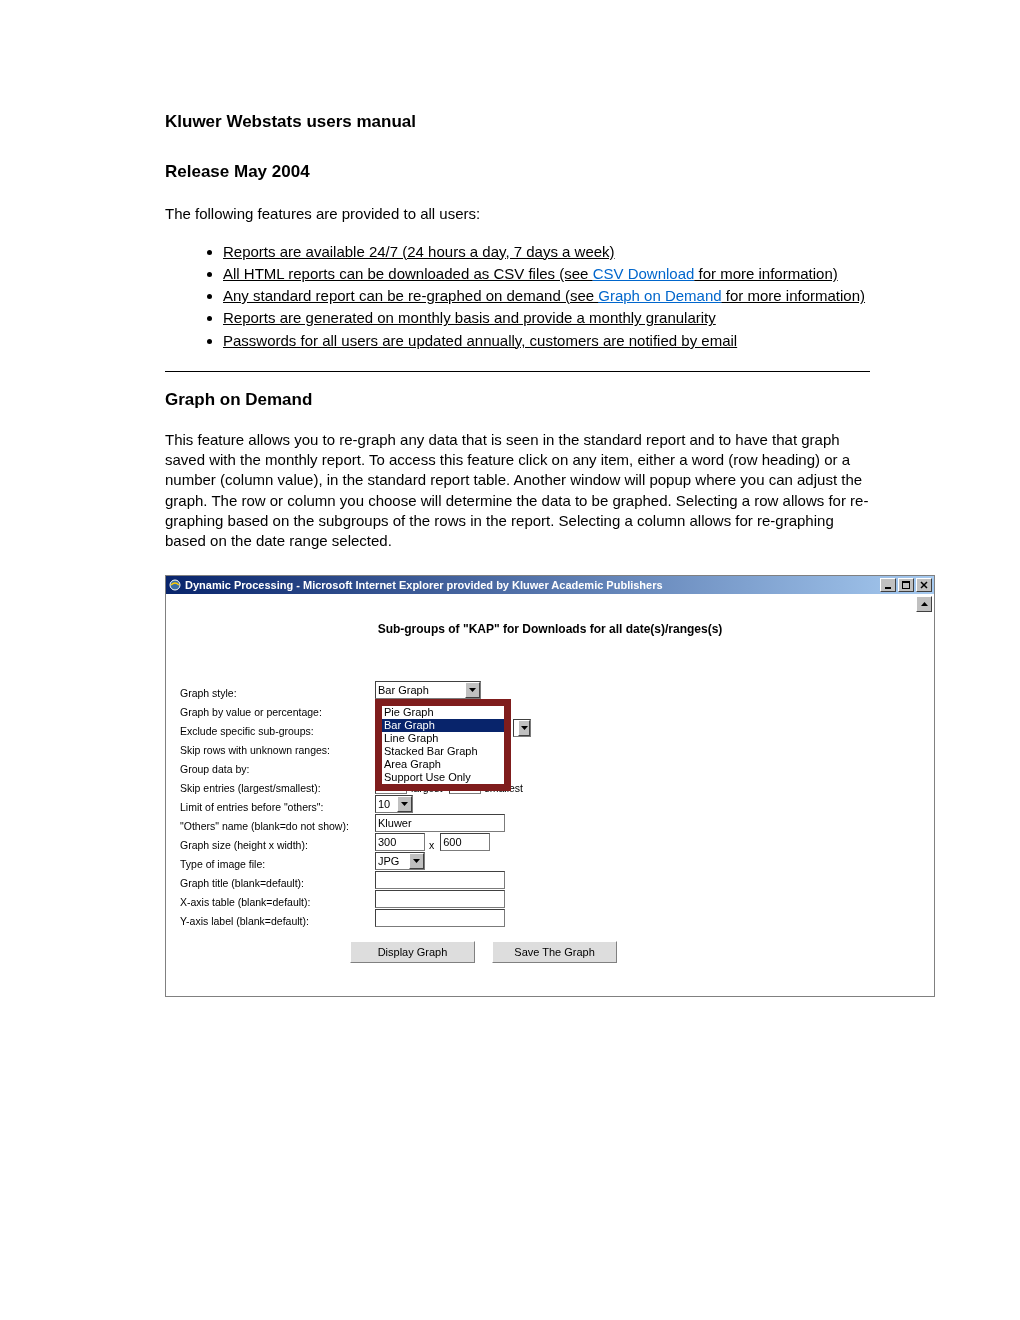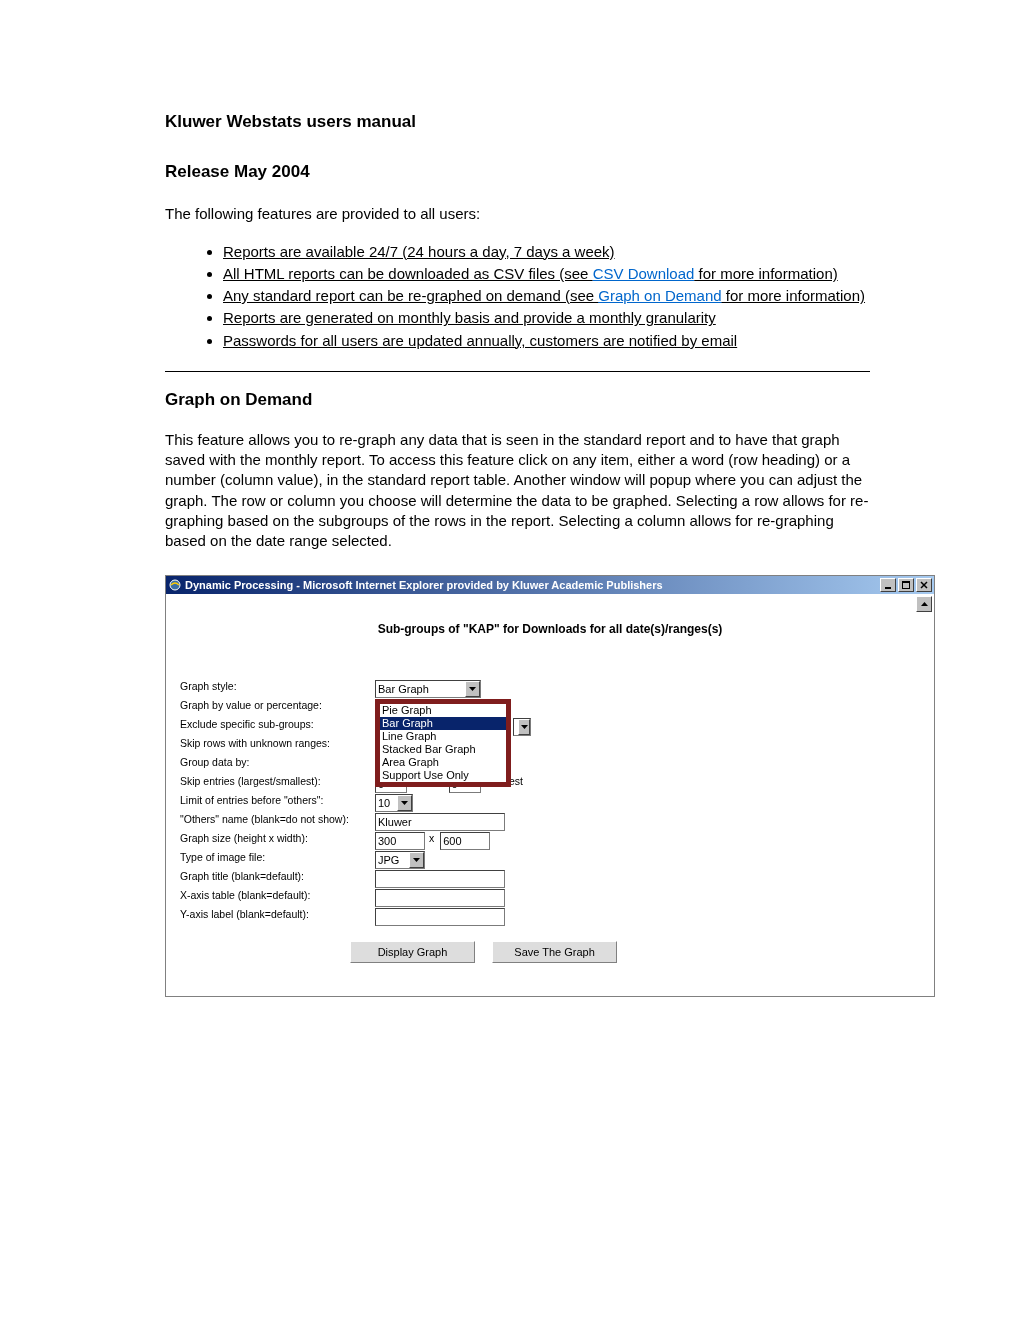--- a/index.html
+++ b/index.html
@@ -137,21 +137,21 @@
   .sub-heading {
     text-align: center;
     font-family: Verdana, Geneva, sans-serif;
     font-weight: bold;
     font-size: 12px;
     margin: 24px 0 44px 0;
     color: #000;
   }
   .form-row {
     display: flex;
-    align-items: flex-start;
+    align-items: flex-end;
     height: 19px;
     margin-bottom: 0;
   }
   .form-label {
     width: 195px;
     font-family: Verdana, Geneva, sans-serif;
     font-size: 10.5px;
     color: #000;
   }
   .win-select {
@@ -190,21 +190,21 @@
     border-top-color: #404040;
     border-left-color: #404040;
     box-sizing: border-box;
     padding: 0 2px;
     display: inline-flex;
     align-items: center;
   }
   .dropdown-open {
     position: absolute;
     background: #fff;
-    border: 5px solid #7f1d1d;
+    border: 7px solid #7f1d1d;
     font-family: "MS Sans Serif", Tahoma, sans-serif;
     font-size: 11px;
     z-index: 10;
     box-sizing: border-box;
   }
   .dropdown-open .opt {
     padding: 0 2px;
     height: 13px;
     line-height: 13px;
     white-space: nowrap;

